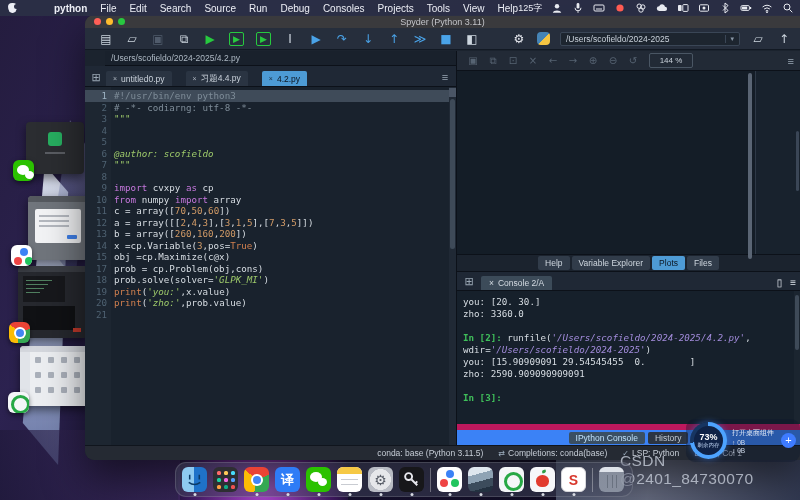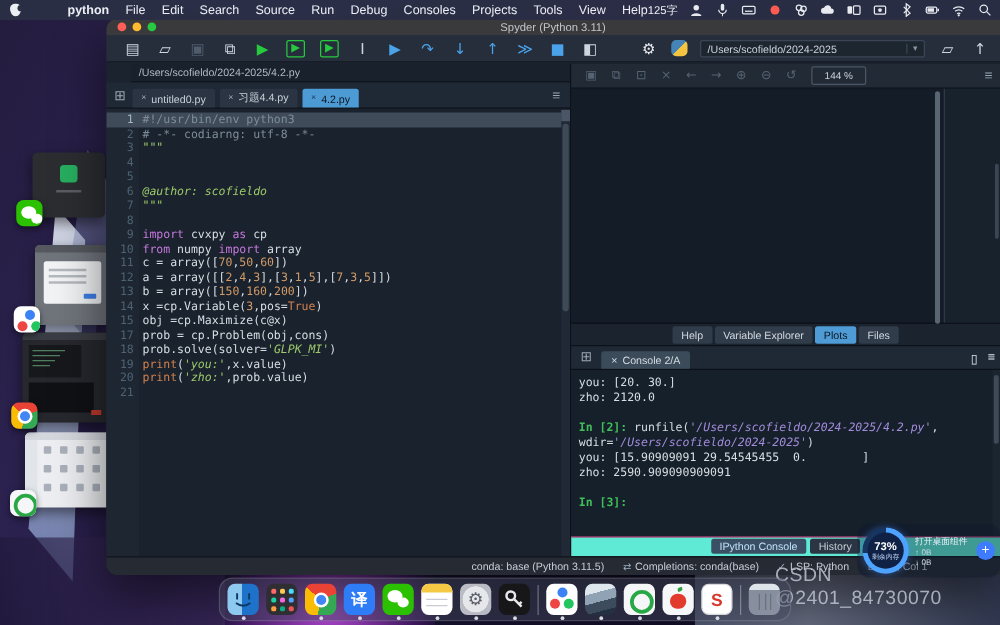--- a/index.html
+++ b/index.html
@@ -95,21 +95,21 @@
   #con-tab{height:14px;display:flex;align-items:center;gap:4px;padding:0 8px;font-size:8.5px;border-radius:2px 2px 0 0;
     background:#3c4b59;color:#d5dce3;margin-left:4px;}
   #con-hicons{margin-left:auto;display:flex;gap:8px;align-items:center;color:#dfe5ec;font-size:10px;padding-bottom:2px;}
   #con-body{height:133px;background:#16202b;position:relative;overflow:hidden;padding:5px 0 0 6px;box-sizing:border-box;}
   .cline{height:12px;font:9.2px/12px "DejaVu Sans Mono",monospace;white-space:pre;color:#d7dde3;}
   .sg-prompt{color:#3fbf5a;font-weight:bold;}
   .sg-cstr{color:#a38cdc;font-style:italic;}
   .sg-out{color:#d7dde3;}
   #con-scroll{position:absolute;right:0;top:0;width:6px;height:100%;background:#1b2530;}
   #con-thumb{position:absolute;right:1px;top:4px;width:4px;height:55px;background:#3e4a58;border-radius:2px;}
-  #con-tabs{height:15px;display:flex;align-items:center;justify-content:center;gap:3px;background:#5eead4;border-top:1px solid #be185d;}
+  #con-tabs{height:15px;display:flex;align-items:center;justify-content:center;gap:3px;background:#3b82f6;border-top:6px solid #be185d;}
   .ctab{padding:1px 7px;font-size:8.5px;border-radius:2px;background:#2c3543;color:#c3cbd4;}
   .ctab.active{background:#3a4f63;color:#bfe1fa;}
   
   #statusbar{position:absolute;left:0;bottom:0;width:715px;height:15px;background:#252a33;border-top:1px solid #10151d;
     display:flex;align-items:center;justify-content:flex-end;gap:15px;padding-right:58px;box-sizing:border-box;
     color:#c6cdd6;font-size:8.5px;}
   .sb-item{display:flex;align-items:center;gap:3px;white-space:nowrap;}
   .sb-ic{font-size:8px;color:#9fb0c0;}
   
   #overlay{position:absolute;left:686px;top:419px;width:114px;height:43px;z-index:65;display:flex;align-items:center;
@@ -409,21 +409,21 @@
         </span>
         <span class="tbi" style="color:#cdd6df;width:16px;">▱</span>
         <span class="tbi" style="color:#cdd6df;width:16px;">↑</span>
       </span>
     </div>
     <div id="main">
       <div id="left-pane">
         <div id="pathbar">/Users/scofieldo/2024-2025/4.2.py</div>
         <div id="tabbar">
           <span class="tbar-ic">⊞</span>
-          <span id="etabs" style="display:flex;gap:4px;align-items:flex-end;">
+          <span id="etabs" style="display:flex;gap:14px;align-items:flex-end;">
               <span class="etab">
                 <span class="x">×</span>
                 <span>untitled0.py</span>
               </span>
               <span class="etab">
                 <span class="x">×</span>
                 <span>习题4.4.py</span>
               </span>
               <span class="etab active">
                 <span class="x">×</span>
@@ -439,21 +439,21 @@
             <div class="line"><span class="ln">3</span><span class="sg-str">"""</span></div>
             <div class="line"><span class="ln">4</span></div>
             <div class="line"><span class="ln">5</span></div>
             <div class="line"><span class="ln">6</span><span class="sg-str">@author: scofieldo</span></div>
             <div class="line"><span class="ln">7</span><span class="sg-str">"""</span></div>
             <div class="line"><span class="ln">8</span></div>
             <div class="line"><span class="ln">9</span><span class="sg-kw">import </span><span class="sg-pl">cvxpy </span><span class="sg-kw">as </span><span class="sg-pl">cp</span></div>
             <div class="line"><span class="ln">10</span><span class="sg-kw">from </span><span class="sg-pl">numpy </span><span class="sg-kw">import </span><span class="sg-pl">array</span></div>
             <div class="line"><span class="ln">11</span><span class="sg-pl">c = array([</span><span class="sg-num">70</span><span class="sg-pl">,</span><span class="sg-num">50</span><span class="sg-pl">,</span><span class="sg-num">60</span><span class="sg-pl">])</span></div>
             <div class="line"><span class="ln">12</span><span class="sg-pl">a = array([[</span><span class="sg-num">2</span><span class="sg-pl">,</span><span class="sg-num">4</span><span class="sg-pl">,</span><span class="sg-num">3</span><span class="sg-pl">],[</span><span class="sg-num">3</span><span class="sg-pl">,</span><span class="sg-num">1</span><span class="sg-pl">,</span><span class="sg-num">5</span><span class="sg-pl">],[</span><span class="sg-num">7</span><span class="sg-pl">,</span><span class="sg-num">3</span><span class="sg-pl">,</span><span class="sg-num">5</span><span class="sg-pl">]])</span></div>
-            <div class="line"><span class="ln">13</span><span class="sg-pl">b = array([</span><span class="sg-num">150</span><span class="sg-pl">,</span><span class="sg-num">160</span><span class="sg-pl">,</span><span class="sg-num">200</span><span class="sg-pl">])</span></div>
+            <div class="line"><span class="ln">13</span><span class="sg-pl">b = array([</span><span class="sg-num">260</span><span class="sg-pl">,</span><span class="sg-num">160</span><span class="sg-pl">,</span><span class="sg-num">200</span><span class="sg-pl">])</span></div>
             <div class="line"><span class="ln">14</span><span class="sg-pl">x =cp.Variable(</span><span class="sg-num">3</span><span class="sg-pl">,pos=</span><span class="sg-bi">True</span><span class="sg-pl">)</span></div>
             <div class="line"><span class="ln">15</span><span class="sg-pl">obj =cp.Maximize(c@x)</span></div>
             <div class="line"><span class="ln">17</span><span class="sg-pl">prob = cp.Problem(obj,cons)</span></div>
             <div class="line"><span class="ln">18</span><span class="sg-pl">prob.solve(solver=</span><span class="sg-str">'GLPK_MI'</span><span class="sg-pl">)</span></div>
             <div class="line"><span class="ln">19</span><span class="sg-bi">print</span><span class="sg-pl">(</span><span class="sg-str">'you:'</span><span class="sg-pl">,x.value)</span></div>
             <div class="line"><span class="ln">20</span><span class="sg-bi">print</span><span class="sg-pl">(</span><span class="sg-str">'zho:'</span><span class="sg-pl">,prob.value)</span></div>
             <div class="line"><span class="ln">21</span></div>
             <div id="code-scroll">
             <div id="code-flag"></div>
             <div id="code-thumb"></div>
@@ -496,21 +496,21 @@
               <span>Console 2/A</span>
             </span>
             <span id="con-hicons">
               <span>▯</span>
               <span>≡</span>
             </span>
           </div>
           <div id="con-body">
 
           <div class="cline"><span class="sg-out">you: [20. 30.]</span></div>
-              <div class="cline"><span class="sg-out">zho: 2120.0</span></div>
+              <div class="cline"><span class="sg-out">zho: 3360.0</span></div>
               <div class="cline"></div>
               <div class="cline"><span class="sg-prompt">In [2]: </span><span class="sg-out">runfile(</span><span class="sg-cstr">'/Users/scofieldo/2024-2025/4.2.py'</span><span class="sg-out">,</span></div>
               <div class="cline"><span class="sg-out">wdir=</span><span class="sg-cstr">'/Users/scofieldo/2024-2025'</span><span class="sg-out">)</span></div>
               <div class="cline"><span class="sg-out">you: [15.90909091 29.54545455  0.        ]</span></div>
               <div class="cline"><span class="sg-out">zho: 2590.909090909091</span></div>
               <div class="cline"></div>
               <div class="cline"><span class="sg-prompt">In [3]:</span></div>
               <div id="con-scroll">
               <div id="con-thumb"></div>
             </div>

